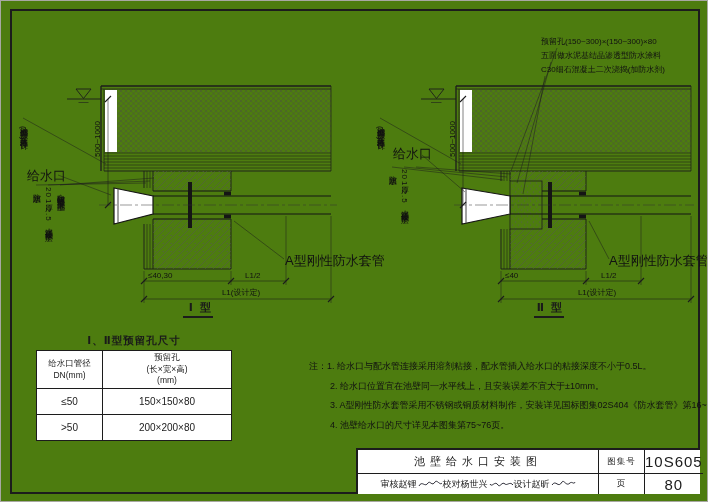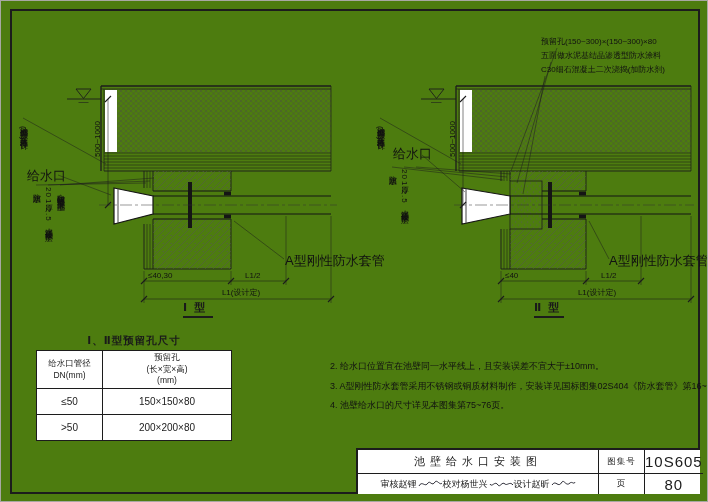--- a/index.html
+++ b/index.html
@@ -5,21 +5,21 @@
   *{margin:0;padding:0;box-sizing:border-box}
   html,body{width:708px;height:502px}
   body{font-family:"Liberation Sans","DejaVu Sans",sans-serif;background:#ffffff;position:relative;color:#1a1a1a}
   .page{position:absolute;left:0;top:0;width:708px;height:502px;background:#4d7c0f;border:1px solid #a8a8a2;overflow:hidden}
   .frame{position:absolute;left:9px;top:8px;width:690px;height:485px;border:2px solid #1c1c1c}
   svg.linework{position:absolute;left:0;top:0}
   .lbl{position:absolute;white-space:nowrap;color:#111;font-size:13px;line-height:1.15}
   .sm{font-size:8px}
   .vtext{position:absolute;writing-mode:vertical-rl;text-orientation:mixed;letter-spacing:1px;font-size:8px;white-space:nowrap;color:#111}
   .rot{position:absolute;width:46px;height:10px;font-size:8px;text-align:center;transform:rotate(-90deg);color:#111;white-space:nowrap}
-  .type-lbl{position:absolute;width:30px;text-align:left;font-size:11px;font-weight:bold;border-bottom:2px solid #1c1c1c;padding-bottom:1px;letter-spacing:2px}
+  .type-lbl{position:absolute;width:30px;text-align:right;font-size:11px;font-weight:bold;border-bottom:2px solid #1c1c1c;padding-bottom:1px;letter-spacing:2px}
   .sec-title{position:absolute;left:283px;top:314px;width:150px;text-align:center;font-size:12px;font-weight:bold;border-bottom:2px solid #1c1c1c;padding-bottom:3px;letter-spacing:1px}
   .tbl-title{position:absolute;left:35px;top:333px;width:196px;text-align:center;font-size:10.5px;font-weight:bold;letter-spacing:1px}
   table.spec{position:absolute;left:35px;top:349px;width:196px;border-collapse:collapse;table-layout:fixed}
   table.spec th,table.spec td{border:1px solid #1c1c1c;text-align:center;vertical-align:middle;font-weight:normal;background:#fff}
   table.spec th{height:38px;font-size:8.5px;line-height:1.35}
   table.spec td{height:26px;font-size:10px}
   table.spec .c1{width:66px}
   .notes{position:absolute;left:308px;top:356px;width:390px;font-size:9px;line-height:19.5px;color:#111}
   .notes .nline{white-space:nowrap}
   .notes .ind{padding-left:21px}
@@ -178,20 +178,21 @@
       <td>150×150×80</td>
     </tr>
     <tr>
       <td>&gt;50</td>
       <td>200×200×80</td>
     </tr>
   </tbody>
     </table>
 
   <div class="notes">
+    <div class="nline"><span>注：</span><span>1. 给水口与配水管连接采用溶剂粘接，配水管插入给水口的粘接深度不小于0.5L。</span></div>
     <div class="nline ind"><span>2. 给水口位置宜在池壁同一水平线上，且安装误差不宜大于±10mm。</span></div>
     <div class="nline ind"><span>3. A型刚性防水套管采用不锈钢或铜质材料制作，安装详见国标图集02S404《防水套管》第16~17页。</span></div>
     <div class="nline ind"><span>4. 池壁给水口的尺寸详见本图集第75~76页。</span></div>
   </div>
 
   <div class="tblock">
     <div class="tb-title">池壁给水口安装图</div>
     <div class="tb-cell-bl tb-small">图集号</div>
     <div class="tb-cell-bl tb-big">10S605</div>
     <div class="tb-cell-bt sigrow">

